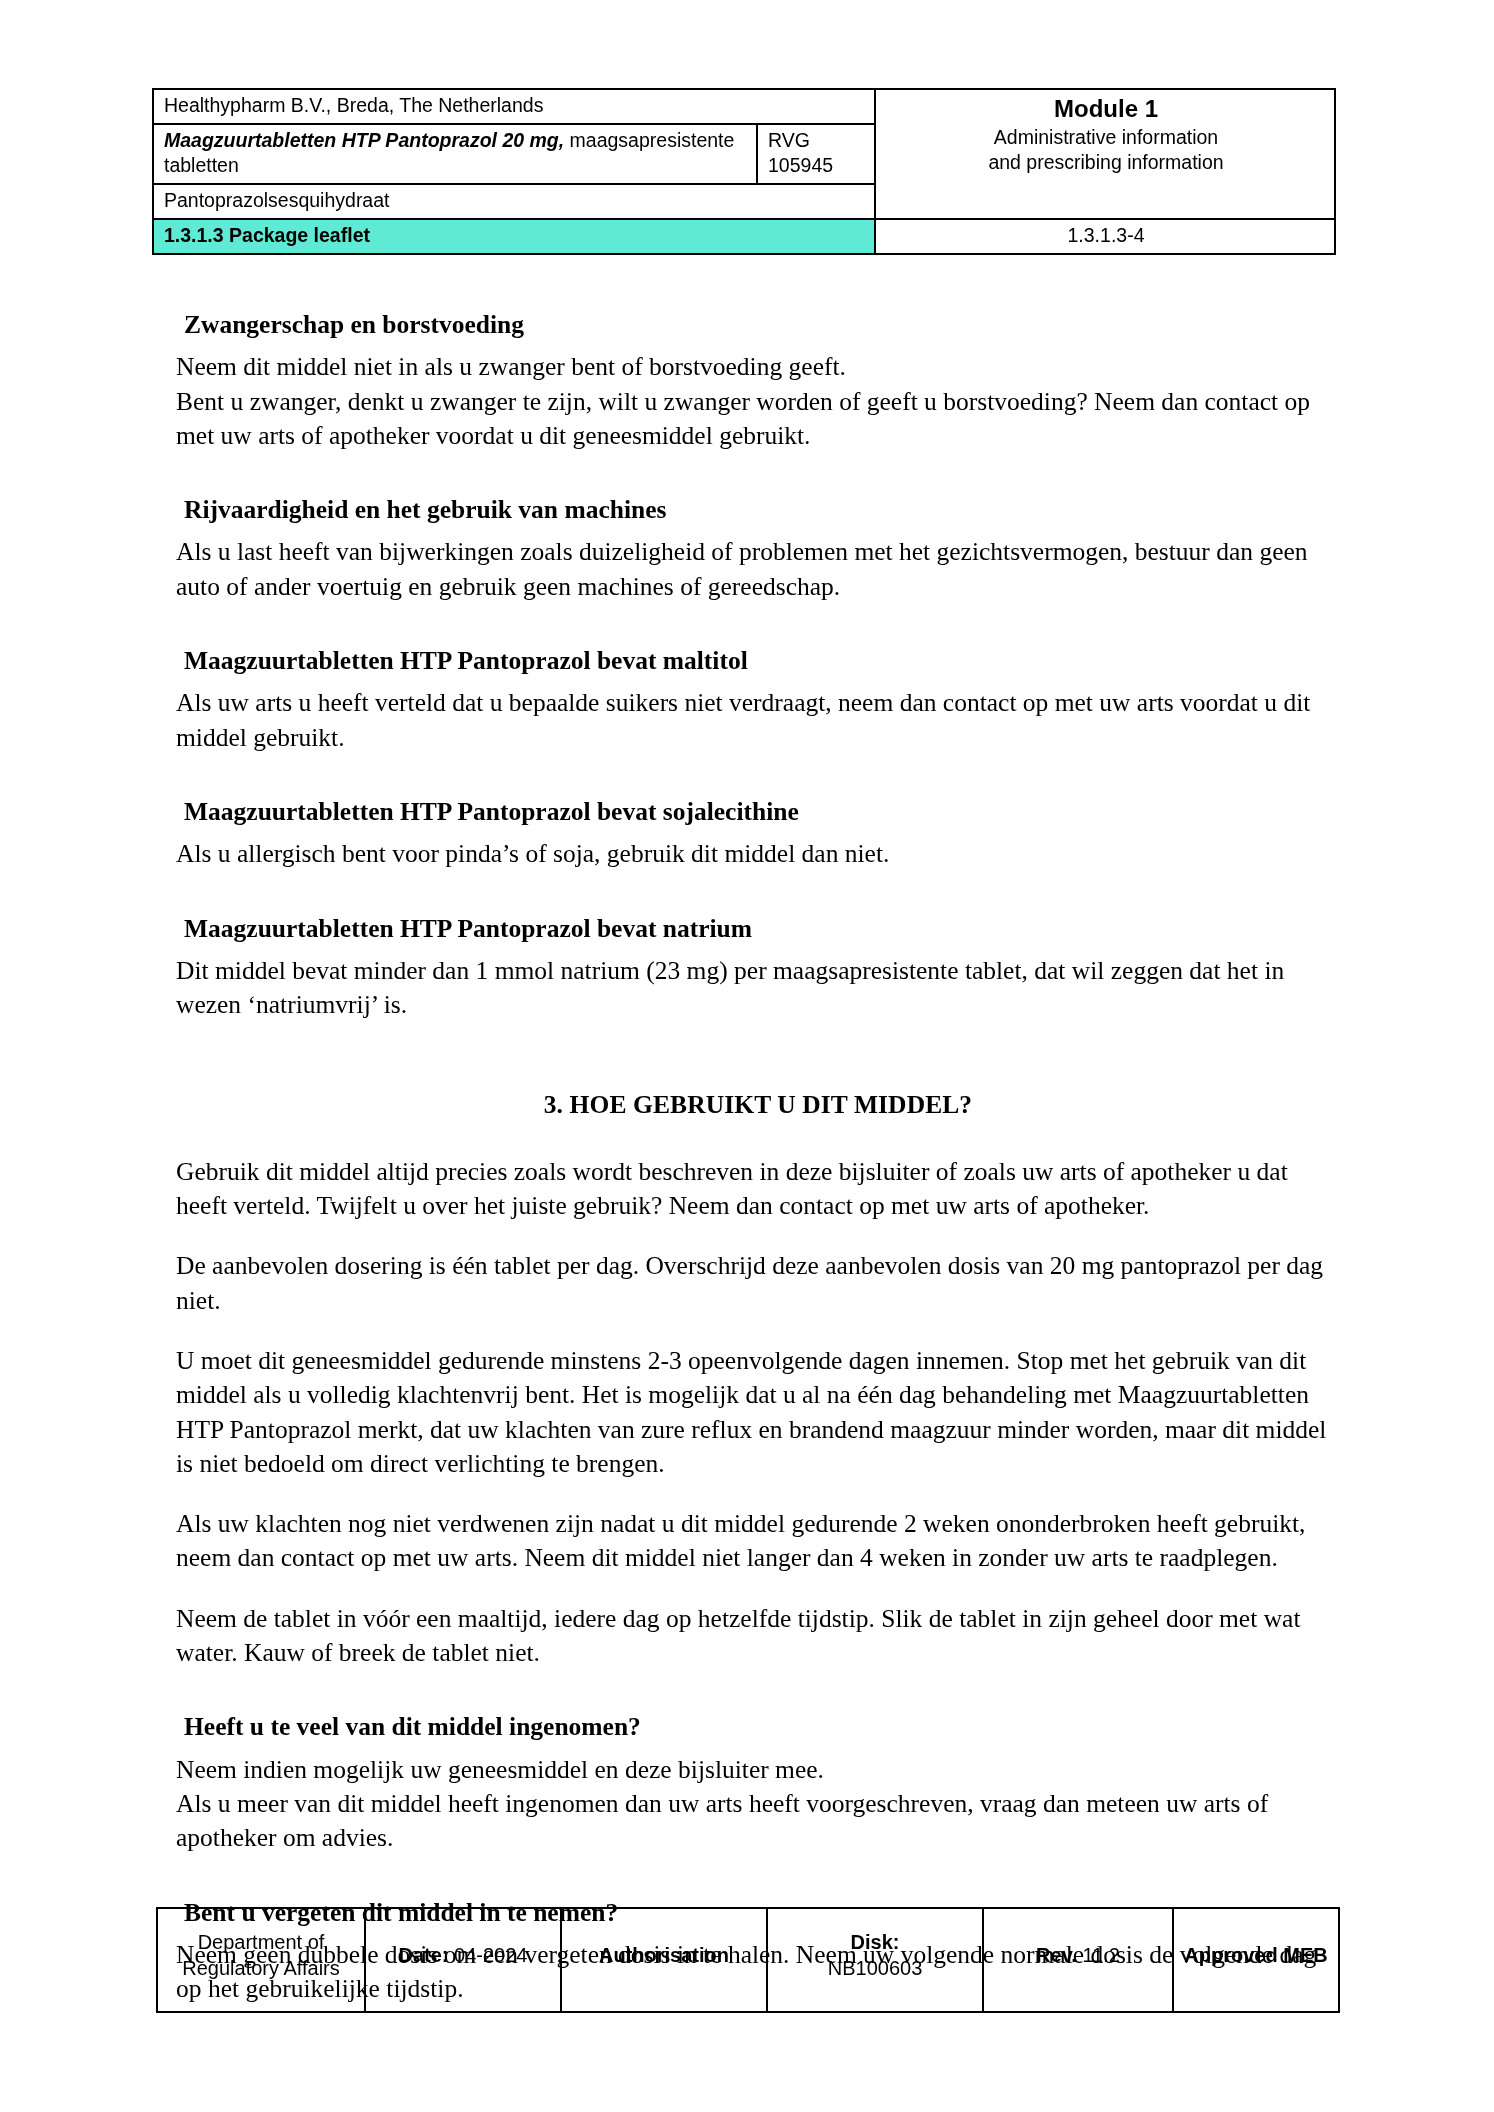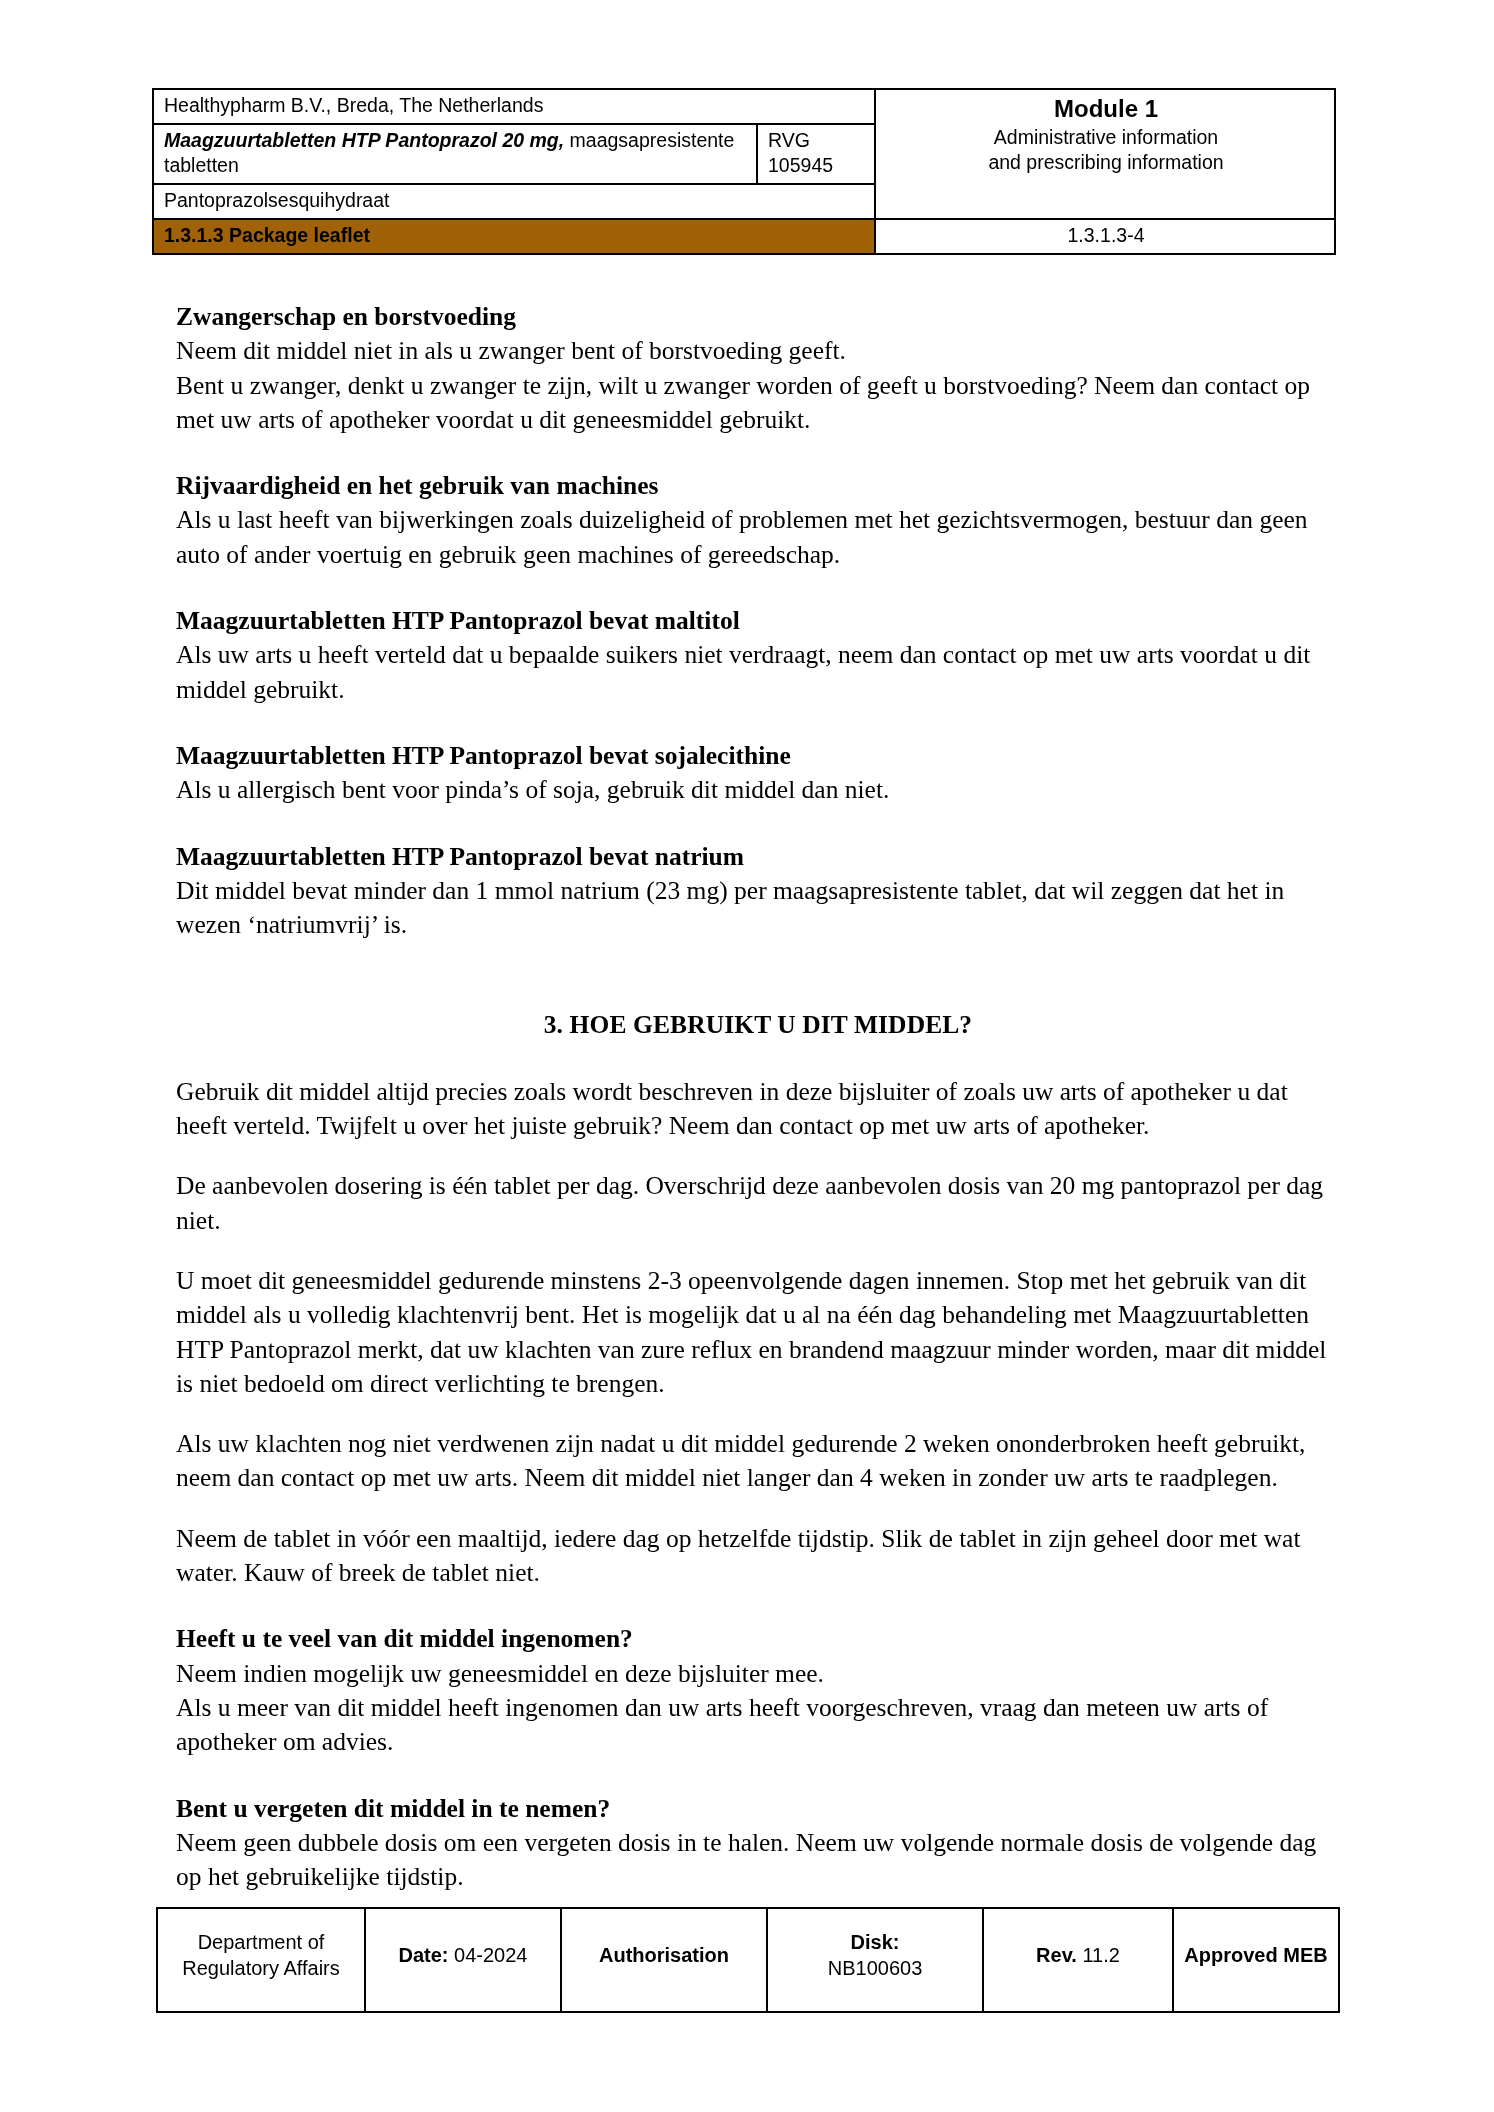--- a/index.html
+++ b/index.html
@@ -60,21 +60,21 @@
     vertical-align: middle;
     line-height: 1.34;
     padding: 6px 8px;
   }
   .hdr-module .mod-title {
     font-weight: bold;
     display: block;
     font-size: 24px;
   }
   .hdr-banner {
-    background: #a16207;
+    background: #5eead4;
     font-weight: bold;
     font-size: 27px;
     padding: 7px 8px 9px 10px;
     vertical-align: middle;
   }
   .hdr-docnum {
     text-align: center;
     vertical-align: middle;
     font-size: 21px;
   }
@@ -83,21 +83,21 @@
   .content {
     position: absolute;
     left: 176px;
     top: 300px;
     width: 1164px;
     font-size: 25.5px;
     line-height: 1.345;
   }
   .h-sub {
     font-weight: bold;
-    margin: 0;
+    margin: 8px;
   }
   .para {
     margin: 0;
   }
   .gap-sm { height: 26px; }
   .gap-md { height: 32px; }
   .gap-xl { height: 66px; }
   .sec-head {
     font-weight: bold;
     margin: 0;

